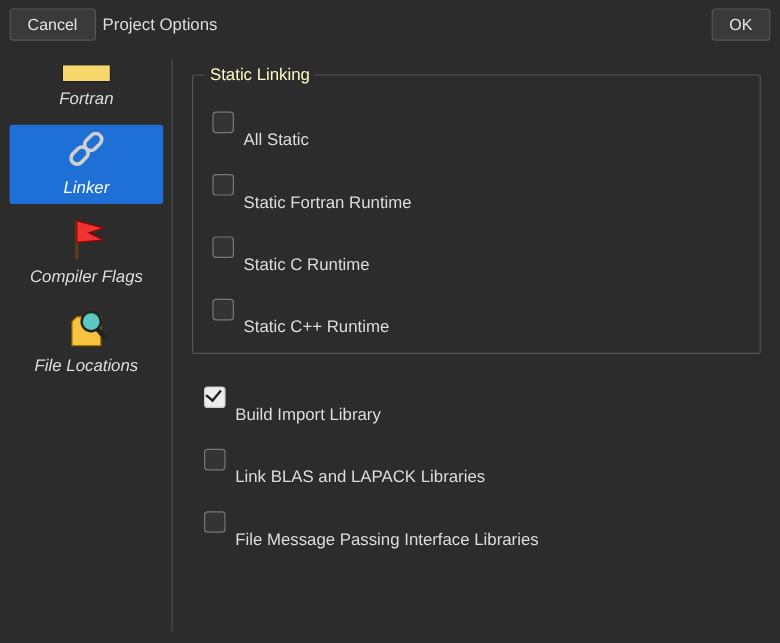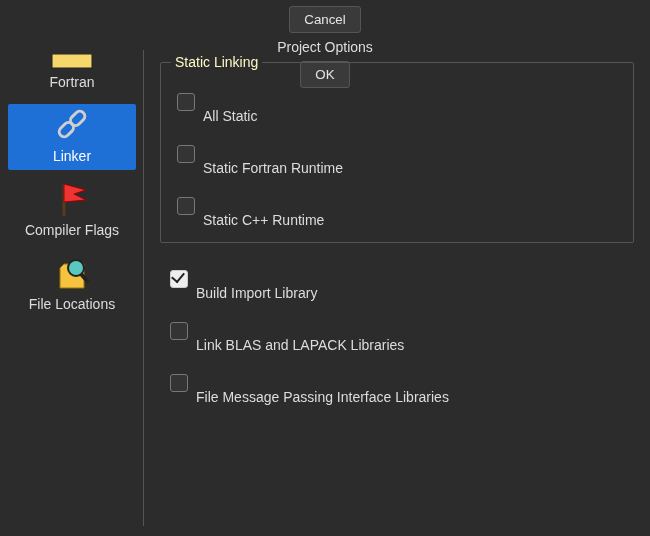--- a/index.html
+++ b/index.html
@@ -1,20 +1,20 @@
 <!DOCTYPE html>
 <html><head>
 <meta charset="utf-8">
 <style>
   html,body{margin:0;padding:0;width:650px;height:536px;background:#2c2c2c;font-family:"Segoe UI",Arial,sans-serif;font-size:14px;color:#ddd;overflow:hidden;}
-  .titlebar{display:flex;align-items:center;height:40px;padding:6px 8px;box-sizing:border-box;gap:6px;flex-direction:column;}
+  .titlebar{display:flex;align-items:center;height:40px;padding:6px 8px;box-sizing:border-box;gap:6px;}
   .tb-title{flex:1;color:#ddd;}
   .btn{background:#3a3a3a;border:1px solid #555;border-radius:3px;color:#e4e4e4;padding:5px 14px;cursor:pointer;}
   .body{display:flex;height:calc(536px - 40px);}
-  .sidebar{width:144px;background:#2c2c2c;overflow:hidden;position:relative;padding-top:2px;}
+  .sidebar{width:144px;background:#2c2c2c;overflow:hidden;position:relative;padding-top:2px;font-style:italic;}
   .sidebar::after{content:"";position:absolute;right:0;top:10px;bottom:10px;width:1px;background:#555;}
   .side-item{display:flex;flex-direction:column;align-items:center;justify-content:flex-end;height:66px;padding:8px 4px 6px;box-sizing:border-box;color:#ddd;cursor:pointer;margin:4px 8px 8px 8px;border-radius:2px;}
   .side-item.first{height:54px;margin-top:0;padding-top:0;justify-content:flex-end;}
   .side-item.selected{background:#1e6fd6;color:#fff;}
   .side-icon{width:48px;height:44px;display:flex;align-items:center;justify-content:center;margin-bottom:2px;}
   .side-label{font-size:14px;text-align:center;}
   .main{flex:1;padding:14px 16px 0 16px;box-sizing:border-box;}
   fieldset{border:1px solid #555;border-radius:2px;margin:0 0 10px 0;padding:6px 10px 10px 10px;}
   legend{padding:0 4px;color:#fef9c3;}
   .cb-row{display:flex;align-items:center;gap:8px;padding:4px 0 4px 6px;cursor:pointer;}
@@ -90,20 +90,24 @@
       <div class="cb-row">
         <span class="cb"></span>
         <span class="cb-label">All Static</span>
       </div>
       <div class="cb-row">
         <span class="cb"></span>
         <span class="cb-label">Static Fortran Runtime</span>
       </div>
       <div class="cb-row">
         <span class="cb"></span>
+        <span class="cb-label">Static C Runtime</span>
+      </div>
+      <div class="cb-row">
+        <span class="cb"></span>
         <span class="cb-label">Static C++ Runtime</span>
       </div>
     </fieldset>
 
     <div class="standalone-group">
       <div class="cb-row">
         <span class="cb checked"></span>
         <span class="cb-label">Build Import Library</span>
       </div>
       <div class="cb-row">

